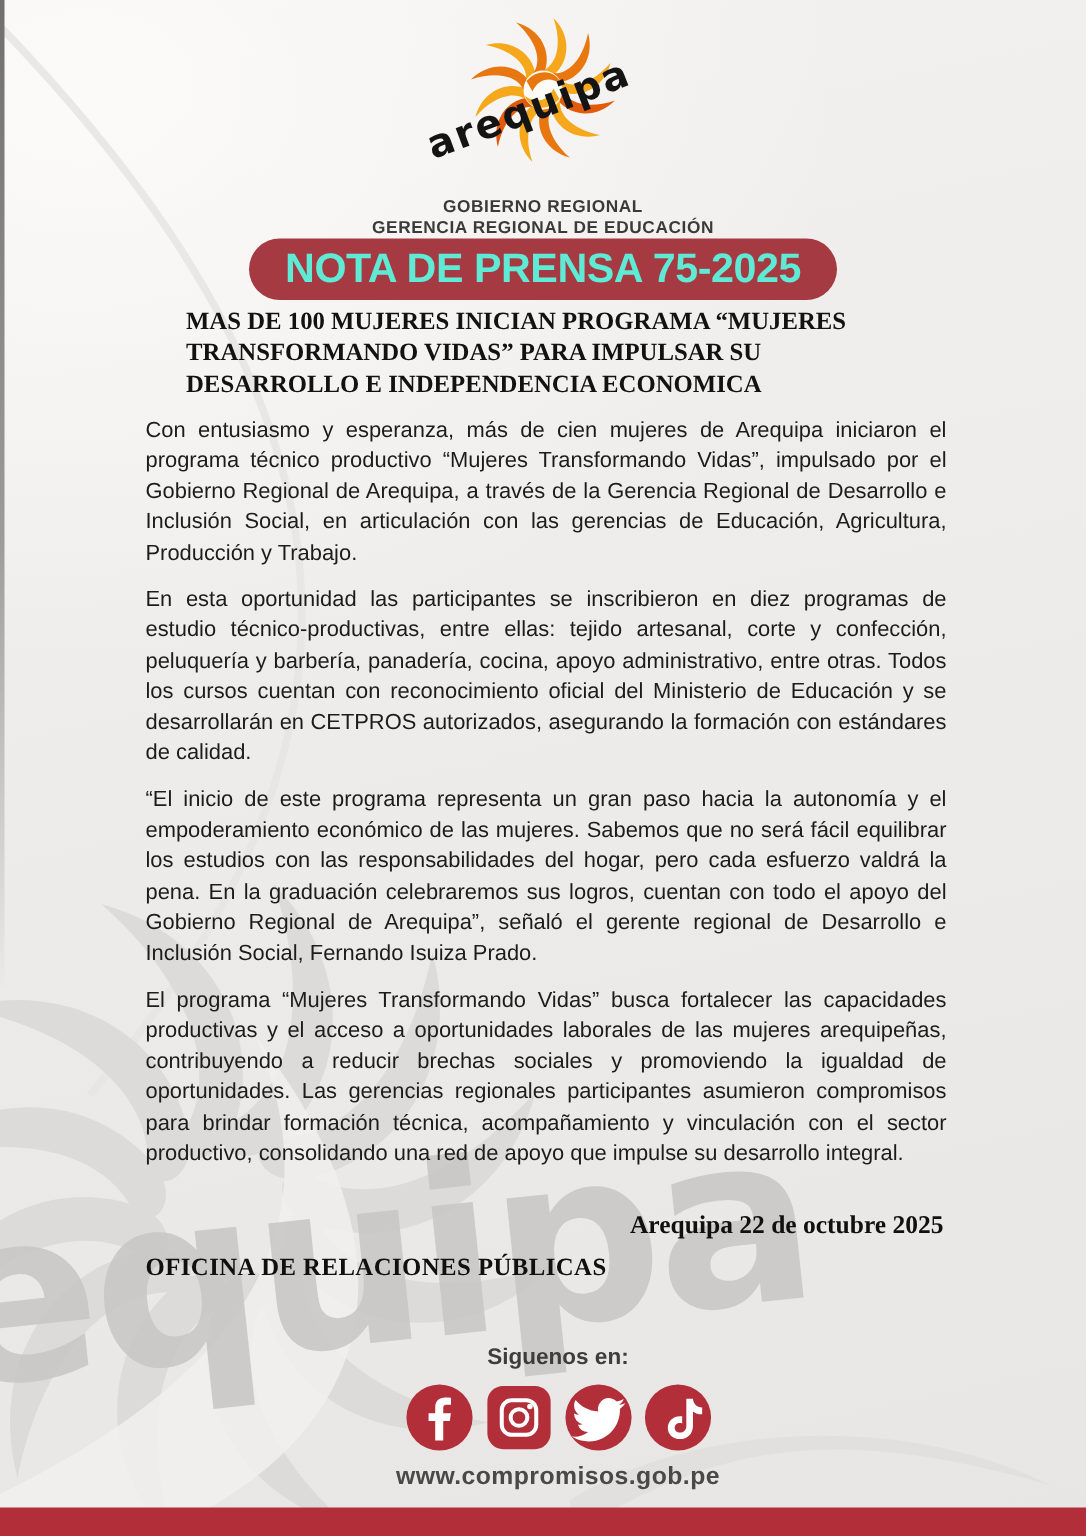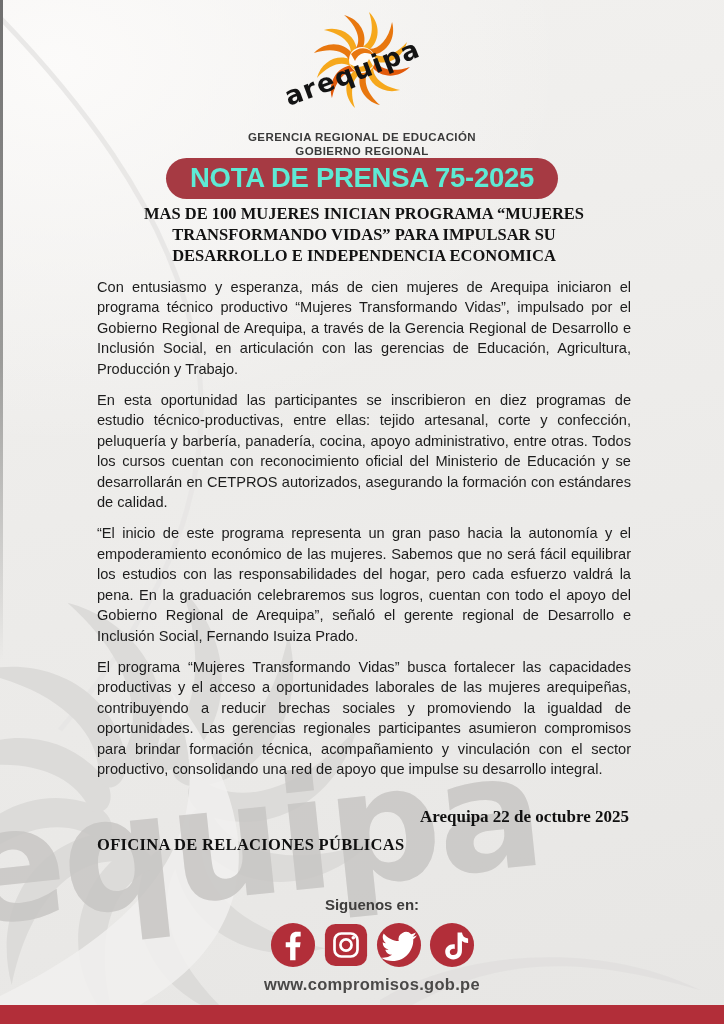--- a/index.html
+++ b/index.html
@@ -14,21 +14,21 @@
   .left-edge { position:absolute; left:0; top:0; width:3px; height:660px;
     background:linear-gradient(180deg,#6f6f6f 0%,#9c9c9a 55%,rgba(160,160,158,0) 100%); }
 
   .header { position:absolute; top:8px; left:0; right:0; text-align:center; z-index:2; }
   .org-line { font-weight:bold; font-size:11.5px; line-height:14px; color:#3a3a3a; letter-spacing:.4px; }
   .banner { display:inline-block; margin-top:0; background:var(--banner-red,#A63A43); color:#5eead4;
     font-weight:bold; font-size:27.5px; line-height:34px; padding:3px 24px 4px; border-radius:26px; letter-spacing:-.3px; }
 
   .content { position:absolute; top:203px; left:97px; width:534px; z-index:2; }
   .doc-title { font-family:"Liberation Serif",serif; font-weight:bold; font-size:16.5px; line-height:21px;
-    text-align:center; max-width:480px; margin:0 auto 11px; color:#121212; }
+    max-width:480px; margin:0 auto 11px; color:#121212; }
   .body-para { font-weight:normal; font-size:14.6px; line-height:20.4px; text-align:justify; color:#1c1c1c; margin:0 0 11px; }
   .date-line { font-family:"Liberation Serif",serif; font-weight:bold; font-size:17px; text-align:right;
     margin:28px 2px 0 0; color:#101010; }
   .office-line { font-family:"Liberation Serif",serif; font-weight:bold; font-size:16.5px; text-align:left;
     margin-top:8px; color:#101010; letter-spacing:.3px; }
 
   .footer { position:absolute; left:0; right:0; bottom:19px; text-align:center; z-index:2;padding-left:20px; }
   .follow { font-weight:bold; font-size:15px; color:#3e3d3c; margin-bottom:9px; }
   .social-row { display:flex; justify-content:center; gap:7px; margin-bottom:7px; }
   .social { width:46px; height:46px; display:block; cursor:pointer; }
@@ -86,22 +86,22 @@
         <use href="#ray" transform="rotate(300)" fill="#F6A81C"></use>
           <use href="#ray" transform="rotate(330)" fill="#E8770F"></use>
         <circle r="13" fill="#FDFBF7"></circle>
         <path d="M-11,-6 C-3,-15 9,-13 12,-4 C5,-9 -3,-8 -7,1 Z" fill="#E8770F"></path>
         <path d="M11,6 C3,15 -9,13 -12,4 C-5,9 3,8 7,-1 Z" fill="#F6A81C"></path>
       </g>
       <text font-family="'DejaVu Sans',sans-serif" font-size="26" font-weight="bold" fill="#141414" letter-spacing="1.5">
         <textPath href="#arc" xlink:href="#arc">arequipa</textPath>
       </text>
     </svg>
+    <div class="org-line">GOBIERNO REGIONAL</div>
     <div class="org-line">GERENCIA REGIONAL DE EDUCACIÓN</div>
-    <div class="org-line">GOBIERNO REGIONAL</div>
     <div><span class="banner">NOTA DE PRENSA 75-2025</span></div>
   </div>
 
   <div class="content">
     <h1 class="doc-title">MAS DE 100 MUJERES INICIAN PROGRAMA “MUJERES TRANSFORMANDO VIDAS” PARA IMPULSAR SU DESARROLLO E INDEPENDENCIA ECONOMICA</h1>
     <p class="body-para">Con entusiasmo y esperanza, más de cien mujeres de Arequipa iniciaron el programa técnico productivo “Mujeres Transformando Vidas”, impulsado por el Gobierno Regional de Arequipa, a través de la Gerencia Regional de Desarrollo e Inclusión Social, en articulación con las gerencias de Educación, Agricultura, Producción y Trabajo.</p>
     <p class="body-para">En esta oportunidad las participantes se inscribieron en diez programas de estudio técnico-productivas, entre ellas: tejido artesanal, corte y confección, peluquería y barbería, panadería, cocina, apoyo administrativo, entre otras. Todos los cursos cuentan con reconocimiento oficial del Ministerio de Educación y se desarrollarán en CETPROS autorizados, asegurando la formación con estándares de calidad.</p>
     <p class="body-para">“El inicio de este programa representa un gran paso hacia la autonomía y el empoderamiento económico de las mujeres. Sabemos que no será fácil equilibrar los estudios con las responsabilidades del hogar, pero cada esfuerzo valdrá la pena. En la graduación celebraremos sus logros, cuentan con todo el apoyo del Gobierno Regional de Arequipa”, señaló el gerente regional de Desarrollo e Inclusión Social, Fernando Isuiza Prado.</p>
     <p class="body-para">El programa “Mujeres Transformando Vidas” busca fortalecer las capacidades productivas y el acceso a oportunidades laborales de las mujeres arequipeñas, contribuyendo a reducir brechas sociales y promoviendo la igualdad de oportunidades. Las gerencias regionales participantes asumieron compromisos para brindar formación técnica, acompañamiento y vinculación con el sector productivo, consolidando una red de apoyo que impulse su desarrollo integral.</p>
     <div class="date-line">Arequipa 22 de octubre 2025</div>

